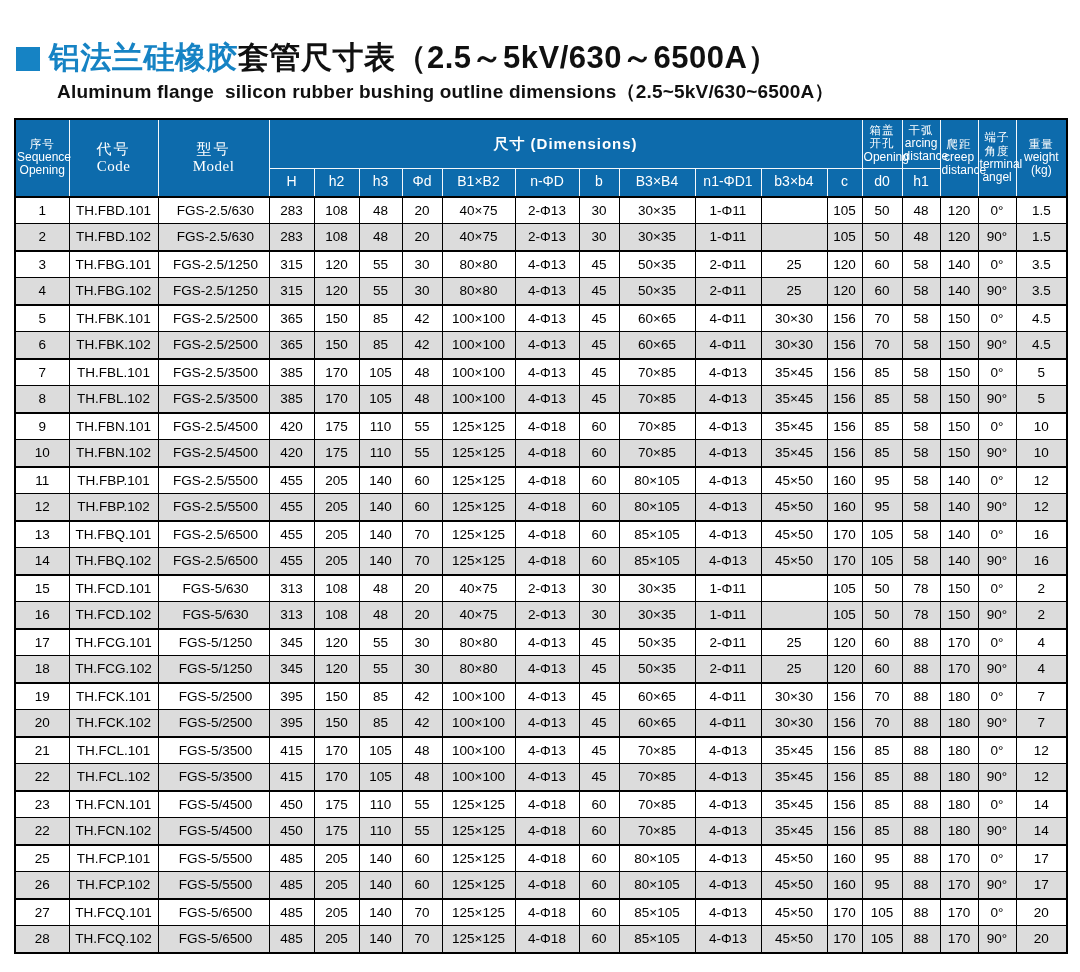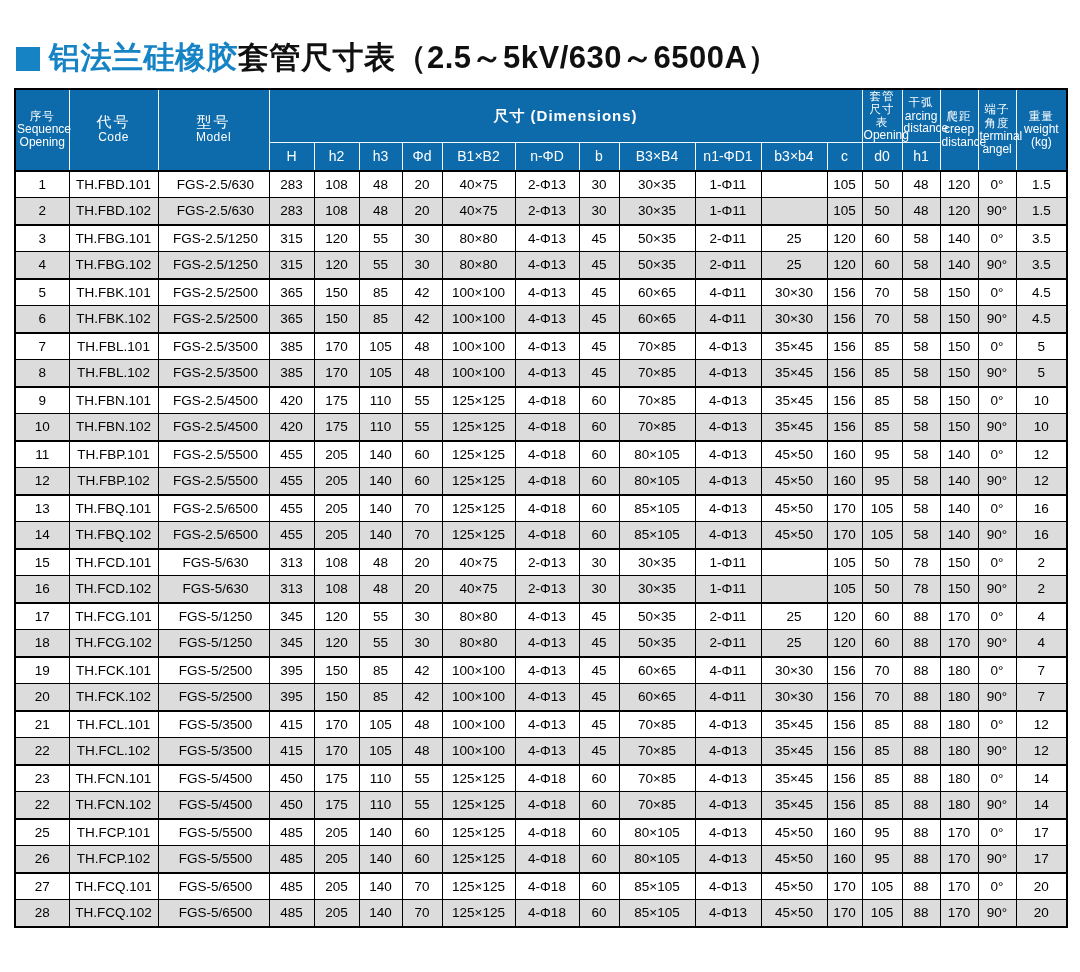--- a/index.html
+++ b/index.html
@@ -36,21 +36,21 @@
   thead th {
     background:#0d6bac; color:#fff;
     border:1px solid #f4f8fb;
     padding:0 1px; vertical-align:middle; text-align:center;
     font-weight:normal; line-height:1.12;
   }
   thead tr.top { height:50px; }
   thead tr.sub { height:28px; }
   thead tr.sub th { font-size:14px; }
   .zh-big  { font-size:15px; letter-spacing:2px; }
-  .en-big  { font-size:12px; letter-spacing:0.5px; }
+  .en-big  { font-size:15px; letter-spacing:0.5px;font-family:Liberation Serif, serif; }
   .en-sm   { font-size:12px; line-height:1.08; }
   .zh-sm   { font-size:11.5px; line-height:1.15; letter-spacing:1px; }
   .dims-label { font-size:15px; letter-spacing:1px;font-weight:bold; }
 
   tbody td {
     border:1px solid #000;
     height:25.5px; padding:0 2px;
     text-align:center; font-size:13.5px; line-height:1;
     color:#000; overflow:hidden; white-space:nowrap;
   }
@@ -62,20 +62,21 @@
 </head>
 <body>
 
 <div class="page">
 
   <div class="title-block">
     <div class="title-line">
       <span class="bullet"></span>
       <h1><span class="t-blue">铝法兰硅橡胶</span><span class="t-black">套管尺寸表（2.5～5kV/630～6500A）</span></h1>
     </div>
+    <div class="subtitle">Aluminum flange  silicon rubber bushing outline dimensions（2.5~5kV/630~6500A）</div>
   </div>
 
   <table class="dim">
     <colgroup>
         <col style="width: 54px;">
         <col style="width: 89px;">
         <col style="width: 111px;">
         <col style="width: 45px;">
         <col style="width: 45px;">
         <col style="width: 43px;">
@@ -104,21 +105,21 @@
           <div class="en-big">Code</div>
         </th>
         <th rowspan="2">
           <div class="zh-big">型号</div>
           <div class="en-big">Model</div>
         </th>
         <th colspan="11">
           <span class="dims-label">尺寸 (Dimensions)</span>
         </th>
         <th>
-          <div class="zh-sm">套管尺寸表</div>
+          <div class="zh-sm">箱盖开孔</div>
           <div class="en-sm">Opening</div>
         </th>
         <th>
           <div class="zh-sm">干弧</div>
           <div class="en-sm">arcing distance</div>
         </th>
         <th rowspan="2">
           <div class="zh-sm">爬距</div>
           <div class="en-sm">creep distance</div>
         </th>

